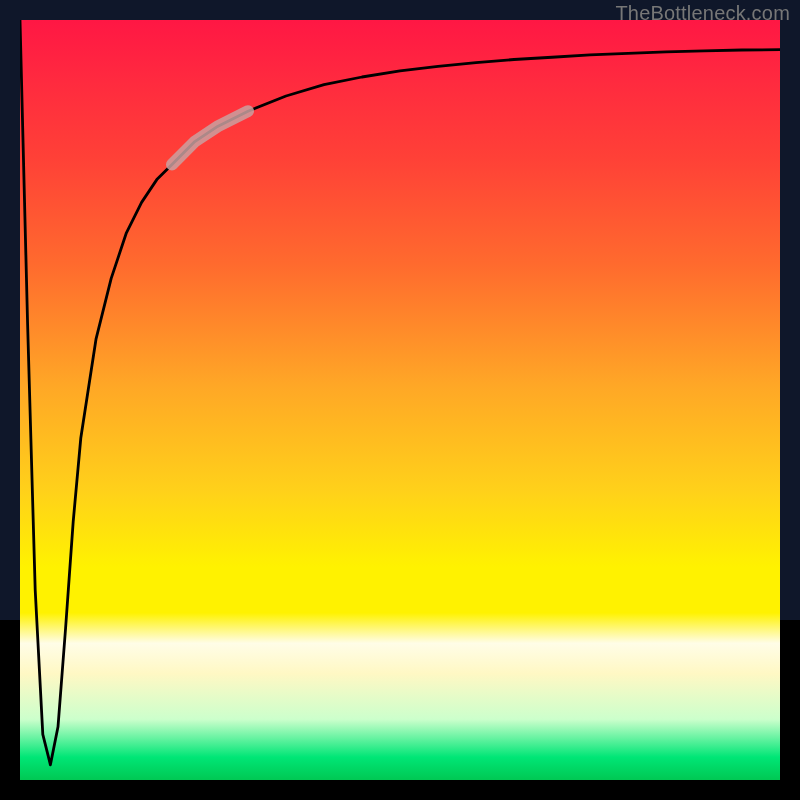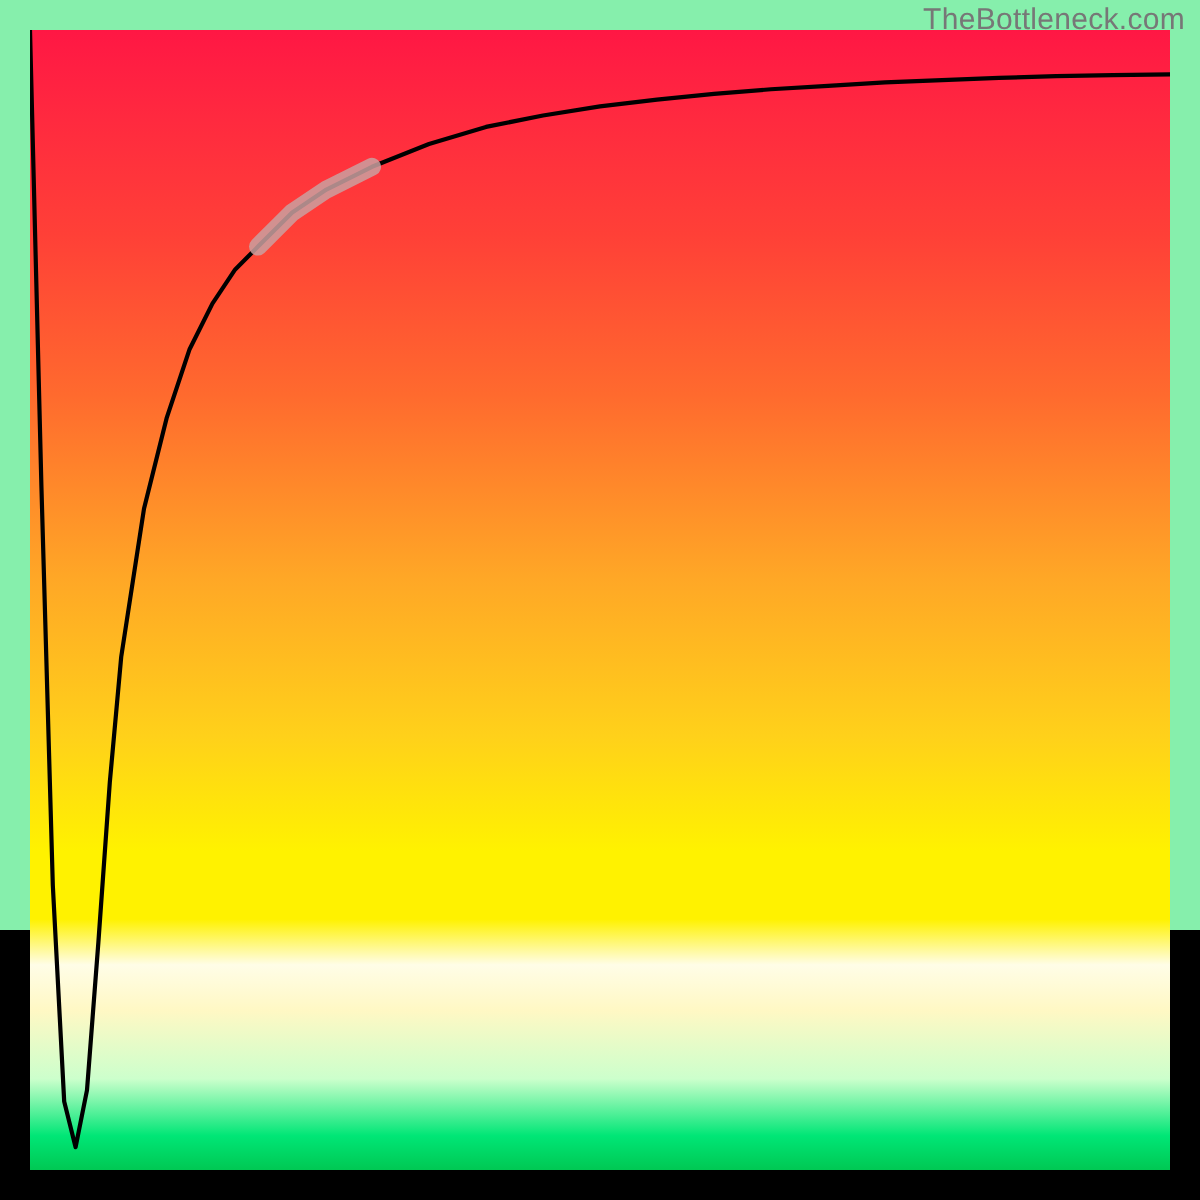--- a/index.html
+++ b/index.html
@@ -8,21 +8,21 @@
     width: 800px;
     height: 800px;
     background: #000000;
     overflow: hidden;
     font-family: Arial, Helvetica, sans-serif;
   }
   .frame {
     position: relative;
     width: 800px;
     height: 620px;
-    background: #86efac;
+    background: #0f172a;
   }
   .plot-area {
     position: absolute;
     left: 20px;
     top: 20px;
     width: 760px;
     height: 760px;
     
     background: linear-gradient(to bottom,
       #ff1744 0%,

